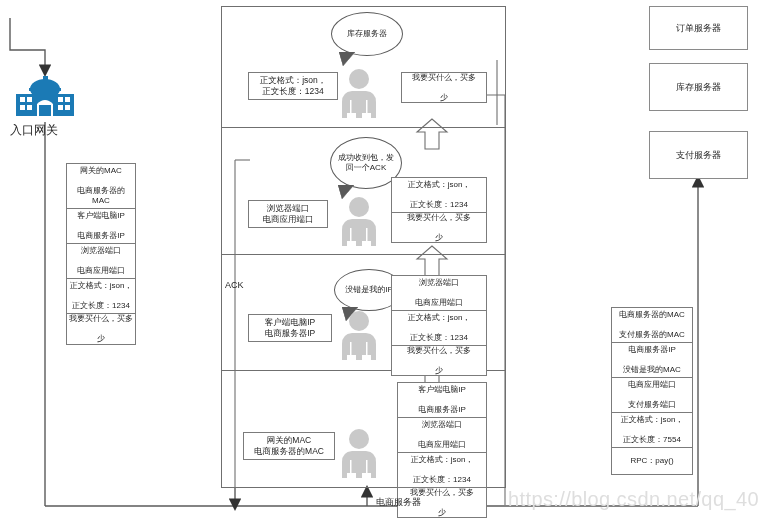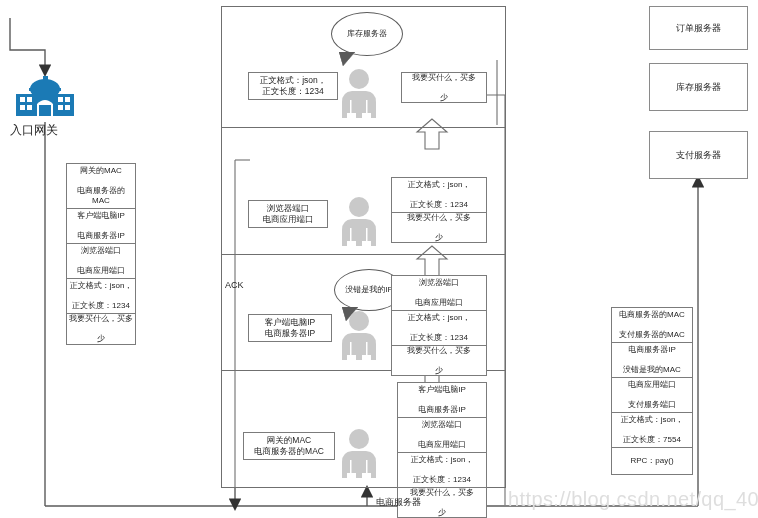--- a/index.html
+++ b/index.html
@@ -189,20 +189,24 @@
   </div>
   <div class="box" style="left:248px;top:72px;width:90px;height:28px;">
     <span><span>正文格式：json，</span><br><span>正文长度：1234</span></span>
   </div>
   <div class="pkt" style="left:401px;top:72px;width:86px;">
     <div class="row" style="height:29px;">
         <span><span>我要买什么，买多</span><br><span>少</span></span>
       </div>
   </div>
 
+  <div class="bubble" style="left:330px;top:137px;width:72px;height:52px;">
+    <span>成功收到包，发回一个ACK</span>
+    <i class="tail"></i>
+  </div>
   <div class="person" style="left:336px;top:196px;">
     <svg viewBox="0 0 46 50" width="46" height="50">
       <circle cx="23" cy="11" r="10" fill="#c9c9c9"></circle>
       <path d="M6,50 L6,34 Q6,24 16,23 L30,23 Q40,24 40,34 L40,50 z" fill="#c9c9c9"></path>
       <rect x="11" y="45" width="9" height="5" fill="#ffffff"></rect>
       <rect x="26" y="45" width="9" height="5" fill="#ffffff"></rect>
       <rect x="14" y="32" width="1.5" height="14" fill="#ffffff"></rect>
       <rect x="30" y="32" width="1.5" height="14" fill="#ffffff"></rect>
     </svg>
   </div>

